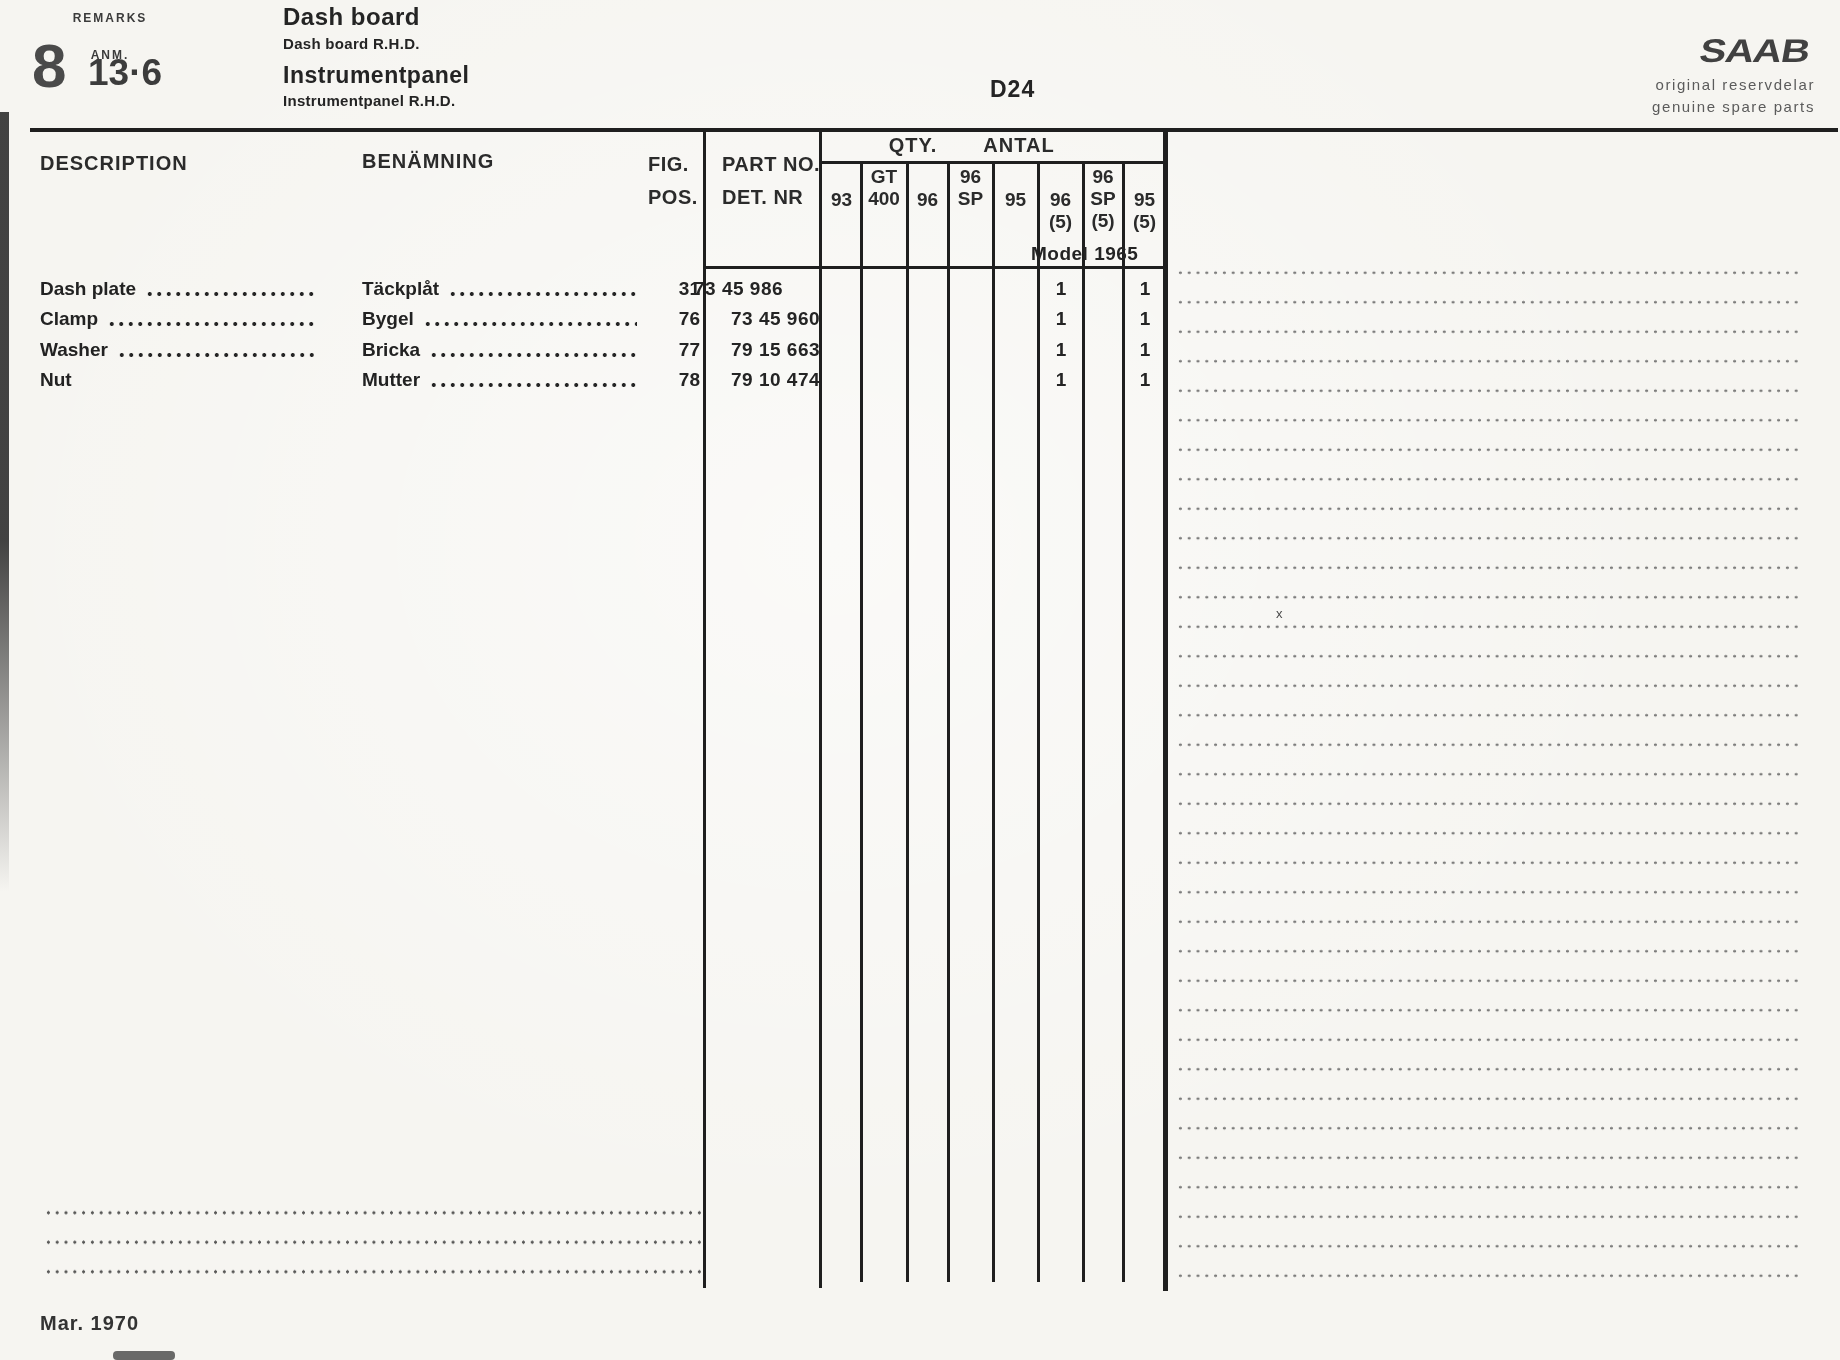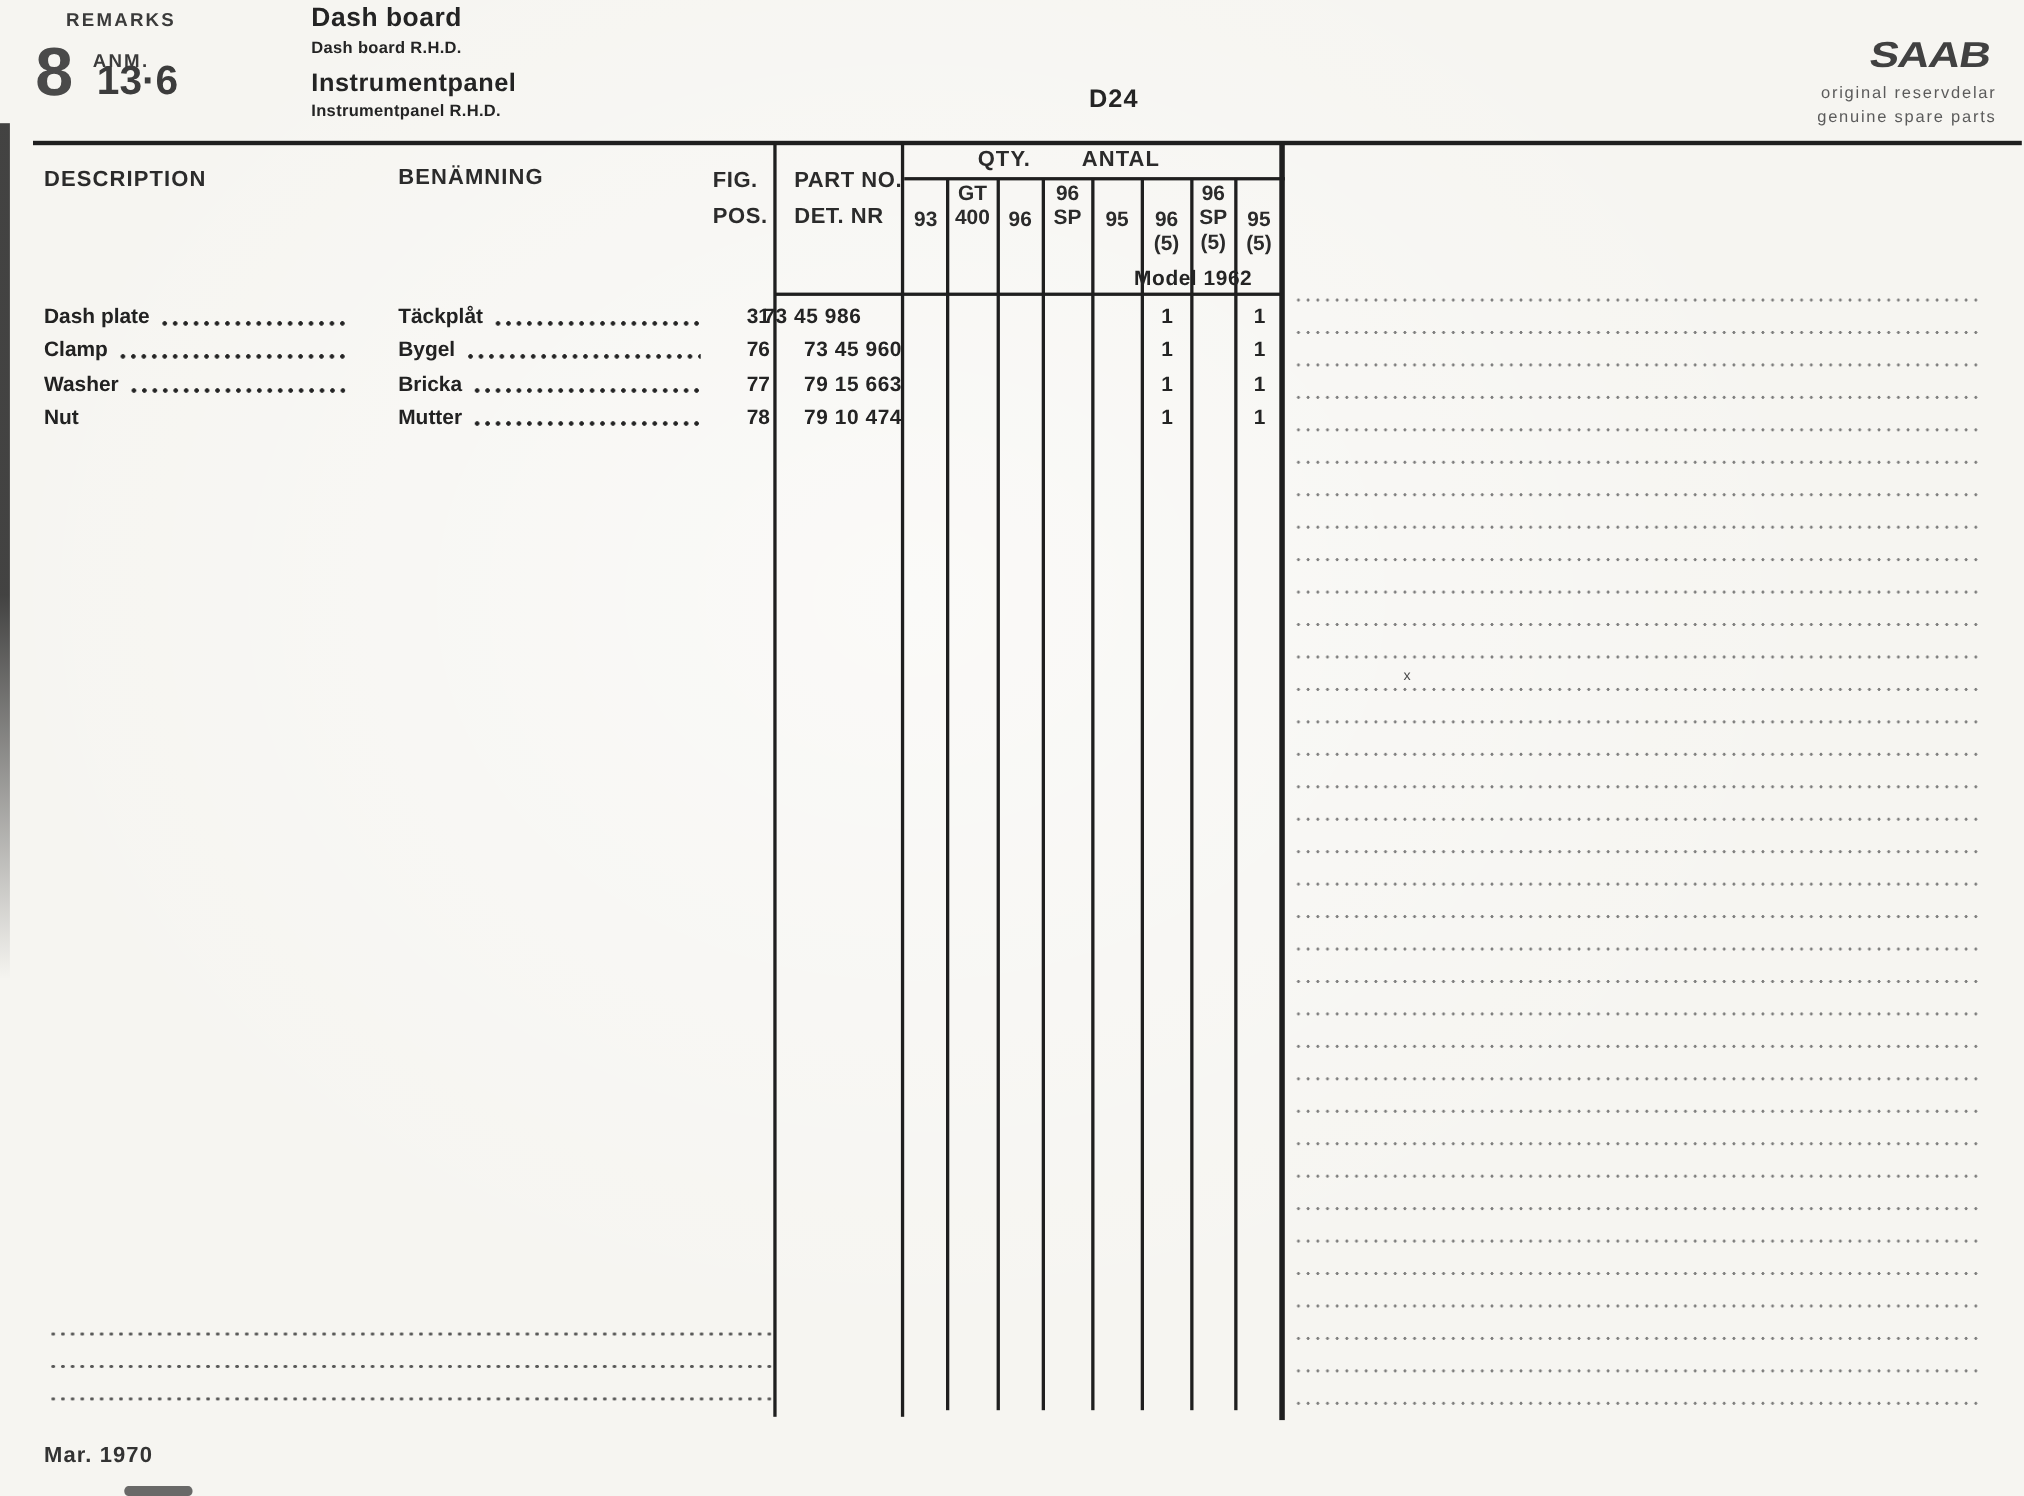--- a/index.html
+++ b/index.html
@@ -40,21 +40,21 @@
   .v-sub{top:162px;width:3px;height:1120px;}
   
   .colhead{position:absolute;font-size:20px;font-weight:700;letter-spacing:1px;color:#2b2b2b;}
   .h-desc{left:40px;top:152px;}
   .h-ben{left:362px;top:150px;}
   .h-figpos{left:648px;top:148px;line-height:33px;letter-spacing:.5px;}
   .h-part{left:722px;top:148px;line-height:33px;letter-spacing:.5px;}
   .h-qty{left:873px;top:134px;width:80px;text-align:center;font-size:20px;}
   .h-antal{left:969px;top:134px;width:100px;text-align:center;font-size:20px;}
   .h-remarks{left:1322px;top:150px;width:220px;text-align:center;line-height:37px;
-    font-size:17px;font-weight:600;letter-spacing:2px;color:#3b3b3b;}
+    font-size:12px;font-weight:600;letter-spacing:2px;color:#3b3b3b;}
   .qty-cell{position:absolute;text-align:center;font-size:19px;font-weight:700;line-height:22px;color:#2b2b2b;}
   .model-note{position:absolute;left:1031px;top:243px;font-size:19px;font-weight:700;letter-spacing:.5px;}
   
   .prow{position:absolute;height:26px;font-size:19px;font-weight:600;line-height:26px;color:#222;display:flex;}
   .prow .leader{flex:1;align-self:flex-end;height:6px;margin:0 8px 5px 9px;
     background:radial-gradient(circle, #242424 1.8px, rgba(0,0,0,0) 2.2px) left center/9.5px 6px repeat-x;}
   .cell-fig{position:absolute;width:64px;text-align:right;font-size:19px;font-weight:600;line-height:26px;}
   .cell-part{position:absolute;font-size:19px;font-weight:600;line-height:26px;letter-spacing:.5px;}
   .qty-one{position:absolute;width:24px;text-align:center;font-size:19px;font-weight:700;line-height:26px;}
   
@@ -148,21 +148,21 @@
       <div class="qty-cell" style="left: 1083px; width: 40px; top: 166px;">
         <div>96</div>
         <div>SP</div>
         <div>(5)</div>
       </div>
       <div class="qty-cell" style="left: 1123px; width: 43px; top: 189px;">
         <div>95</div>
         <div>(5)</div>
       </div>
     </div>
-  <div class="model-note">Model 1962</div>
+  <div class="model-note">Model 1965</div>
 
   <div id="rows">
       <div class="prow" style="left: 40px; width: 282px; top: 276px;">
         <span>Dash plate</span>
         <div class="leader"></div>
       </div>
       <div class="prow" style="left: 362px; width: 283px; top: 276px;">
         <span>Täckplåt</span>
         <div class="leader"></div>
       </div>

